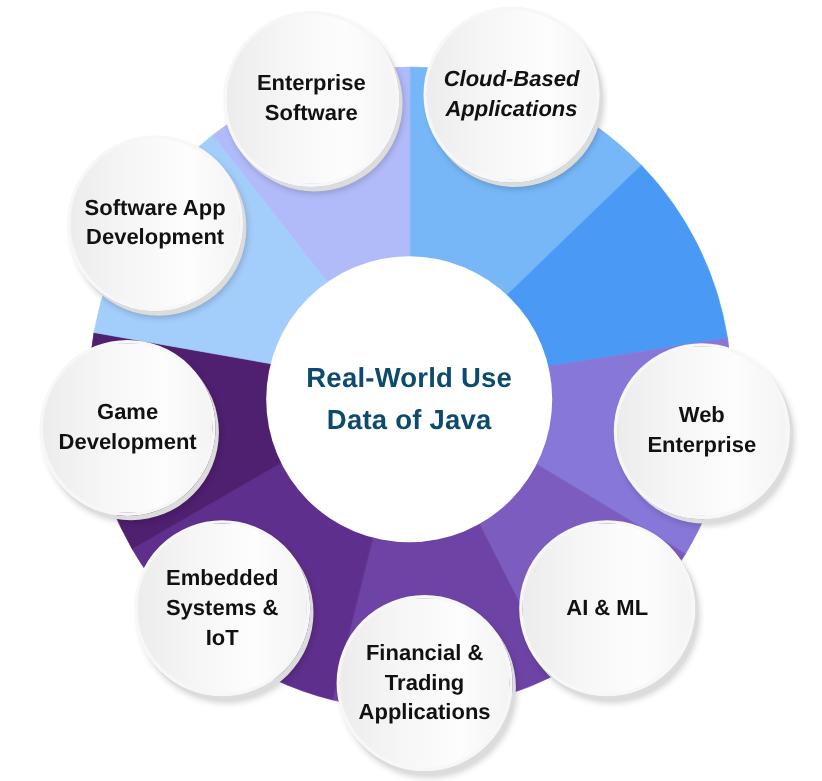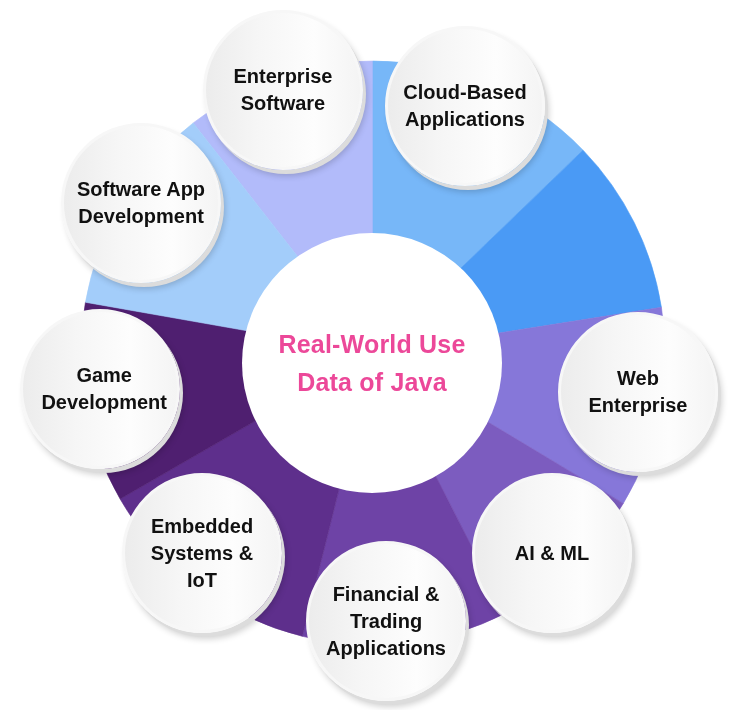--- a/index.html
+++ b/index.html
@@ -6,21 +6,21 @@
   body { width: 747px; height: 710px; position: relative; overflow: hidden;
          font-family: "Liberation Sans", "DejaVu Sans", sans-serif; }
   #stage { position: absolute; left: 0; top: 0; width: 747px; height: 710px; }
   svg.ring { position: absolute; left: 0; top: 0; }
   .center-circle {
     position: absolute; border-radius: 50%; background: #ffffff;
     display: flex; flex-direction: column; align-items: center; justify-content: center;
     text-align: center;
   }
   .center-title {
-    font-weight: bold; font-size: 25px; line-height: 38px; color: #ec4899;
+    font-weight: bold; font-size: 25px; line-height: 38px; color: #0c4a6e;
     letter-spacing: 0.2px;
   }
   .node {
     position: absolute; border-radius: 50%;
     background: linear-gradient(90deg, #ececec 0%, #f6f6f6 35%, #fdfdfd 70%, #f4f4f4 100%);
     box-shadow: 3px 4px 0 0 #dcdcdc, 4px 6px 6px rgba(0,0,0,0.18);
     border: 3px solid #f7f7f7;
     box-sizing: border-box;
     display: flex; align-items: center; justify-content: center; text-align: center;
     cursor: pointer;
@@ -50,41 +50,41 @@
 
   <div class="center-circle" id="center-circle" style="left: 242px; top: 233px; width: 260px; height: 260px;">
     <div class="center-title">Real-World Use</div>
     <div class="center-title">Data of Java</div>
   </div>
 
   <div class="node" style="left: 203px; top: 10px; width: 160px; height: 160px;">
     <span class="node-label">Enterprise
 Software</span>
   </div>
-  <div class="node" style="left: 385px; top: 26px; width: 160px; height: 160px;">
+  <div class="node" style="left: 385px; top: 6px; width: 160px; height: 160px; font-style: italic;">
     <span class="node-label">Cloud-Based
 Applications</span>
   </div>
   <div class="node" style="left: 558px; top: 312px; width: 160px; height: 160px;">
     <span class="node-label">Web
 Enterprise</span>
   </div>
   <div class="node" style="left: 472px; top: 473px; width: 160px; height: 160px;">
     <span class="node-label">AI &amp; ML</span>
   </div>
   <div class="node" style="left: 306px; top: 541px; width: 160px; height: 160px;">
     <span class="node-label">Financial &amp;
 Trading
 Applications</span>
   </div>
   <div class="node" style="left: 122px; top: 473px; width: 160px; height: 160px;">
     <span class="node-label">Embedded
 Systems &amp; IoT</span>
   </div>
-  <div class="node" style="left: 20px; top: 309px; width: 160px; height: 160px; justify-content: flex-end;">
+  <div class="node" style="left: 36px; top: 309px; width: 160px; height: 160px;">
     <span class="node-label">Game
 Development</span>
   </div>
   <div class="node" style="left: 61px; top: 123px; width: 160px; height: 160px;">
     <span class="node-label">Software App
 Development</span>
   </div>
 </div>
 
 </body></html>

